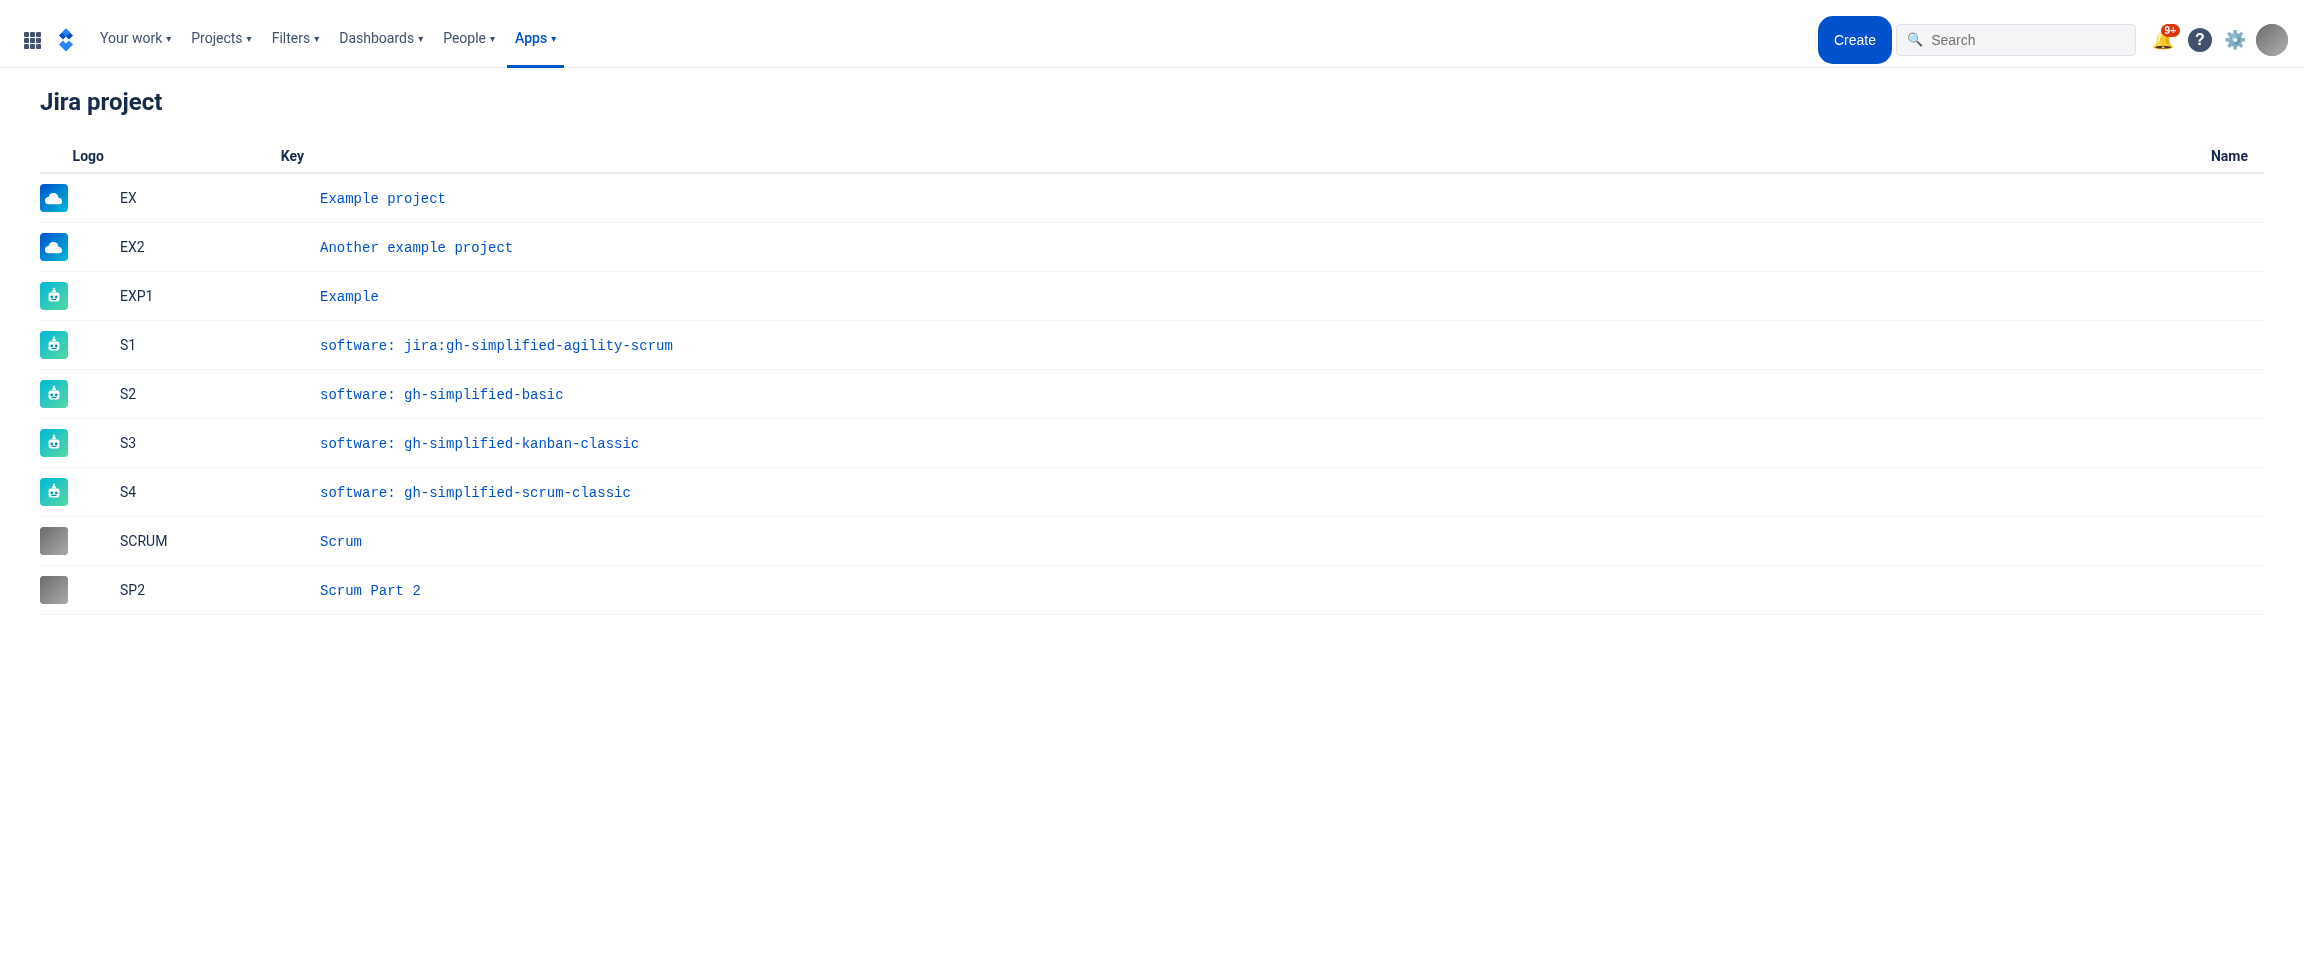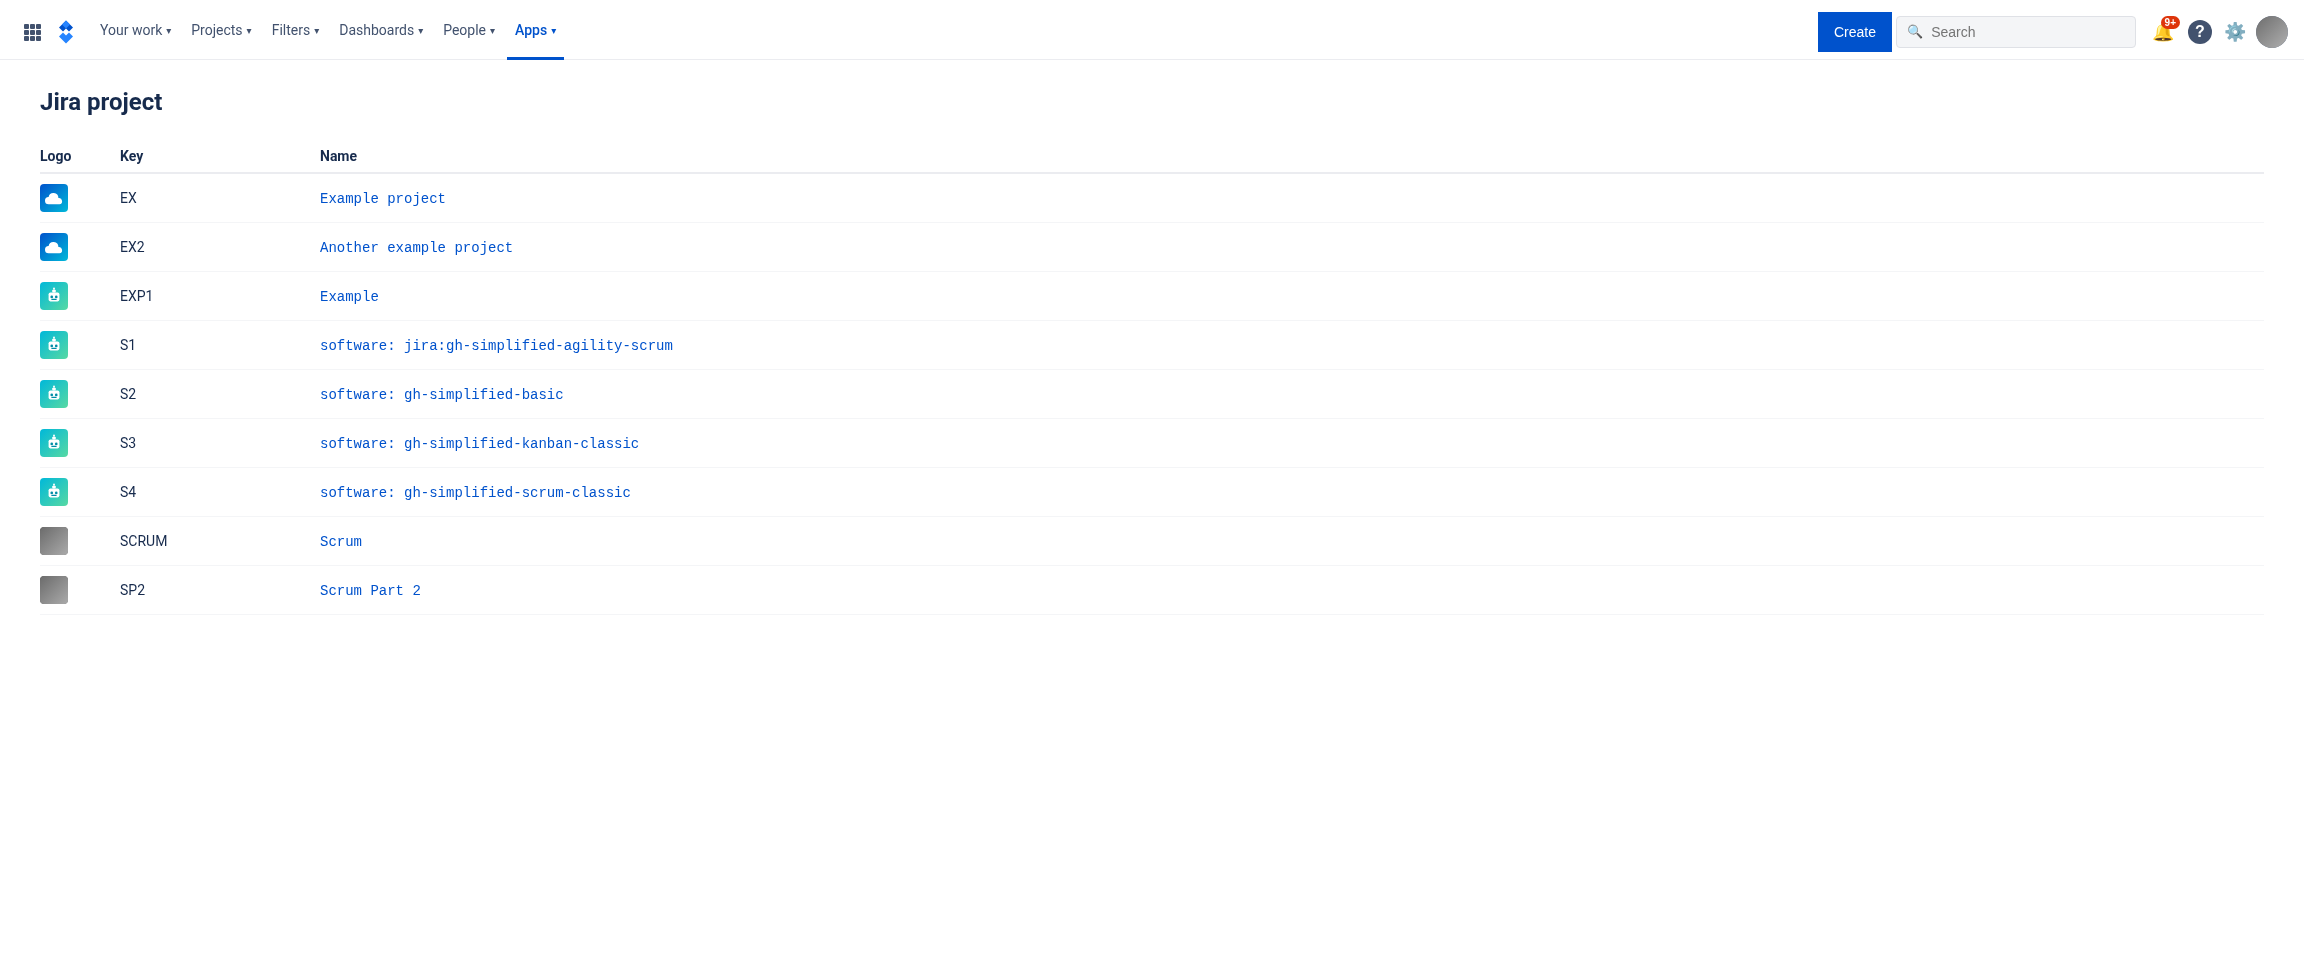--- a/index.html
+++ b/index.html
@@ -8,21 +8,21 @@
     
     .navbar {
       display: flex;
       align-items: center;
       padding: 0 16px;
       height: 56px;
       background: #fff;
       border-bottom: 1px solid #ebecf0;
       gap: 4px;
       position: sticky;
-      top: 4px;
+      top: 12px;
       z-index: 100;
     }
     .nav-grid-icon {
       display: flex; align-items: center; justify-content: center;
       width: 32px; height: 32px; border-radius: 4px; cursor: pointer;
       color: #42526e;
     }
     .nav-logo {
       display: flex; align-items: center; margin-right: 8px; cursor: pointer;
     }
@@ -33,21 +33,21 @@
       font-size: 14px; color: #42526e; cursor: pointer;
       border-bottom: 3px solid transparent;
       white-space: nowrap;
       font-weight: 400;
     }
     .nav-item.active { color: #0052cc; border-bottom-color: #0052cc; font-weight: 500; }
     .nav-chevron { font-size: 10px; color: inherit; }
     .nav-spacer { flex: 1; }
     .create-btn {
       background: #0052cc; color: #fff; border: none;
-      padding: 0 16px; height: 40px; border-radius: 0;
+      padding: 0 16px; height: 48px; border-radius: 15px;
       font-size: 14px; font-weight: 500; cursor: pointer;
       white-space: nowrap;
     }
     .search-bar {
       display: flex; align-items: center;
       border: 1px solid #dfe1e6; border-radius: 4px;
       padding: 0 10px; height: 32px; width: 240px;
       background: #f4f5f7; gap: 8px;
       cursor: text;
     }
@@ -88,21 +88,21 @@
       font-size: 24px; font-weight: 700; color: #172b4d;
       margin-bottom: 24px;
     }
 
     
     .activity-table { width: 100%; border-collapse: collapse; }
     .activity-table thead tr {
       border-bottom: 2px solid #ebecf0;
     }
     .activity-table th {
-      text-align: left; font-weight: 700; font-size: 14px;
+      text-align: right; font-weight: 700; font-size: 14px;
       color: #172b4d; padding: 8px 16px 8px 0;
     }
     .activity-table th:first-child { padding-left: 0; width: 80px; }
     .activity-table th:nth-child(2) { width: 200px; }
     .activity-table td {
       padding: 10px 16px 10px 0; font-size: 14px;
       border-bottom: 1px solid #f4f5f7;
       vertical-align: middle;
     }
     .activity-table td:first-child { padding-left: 0; }

